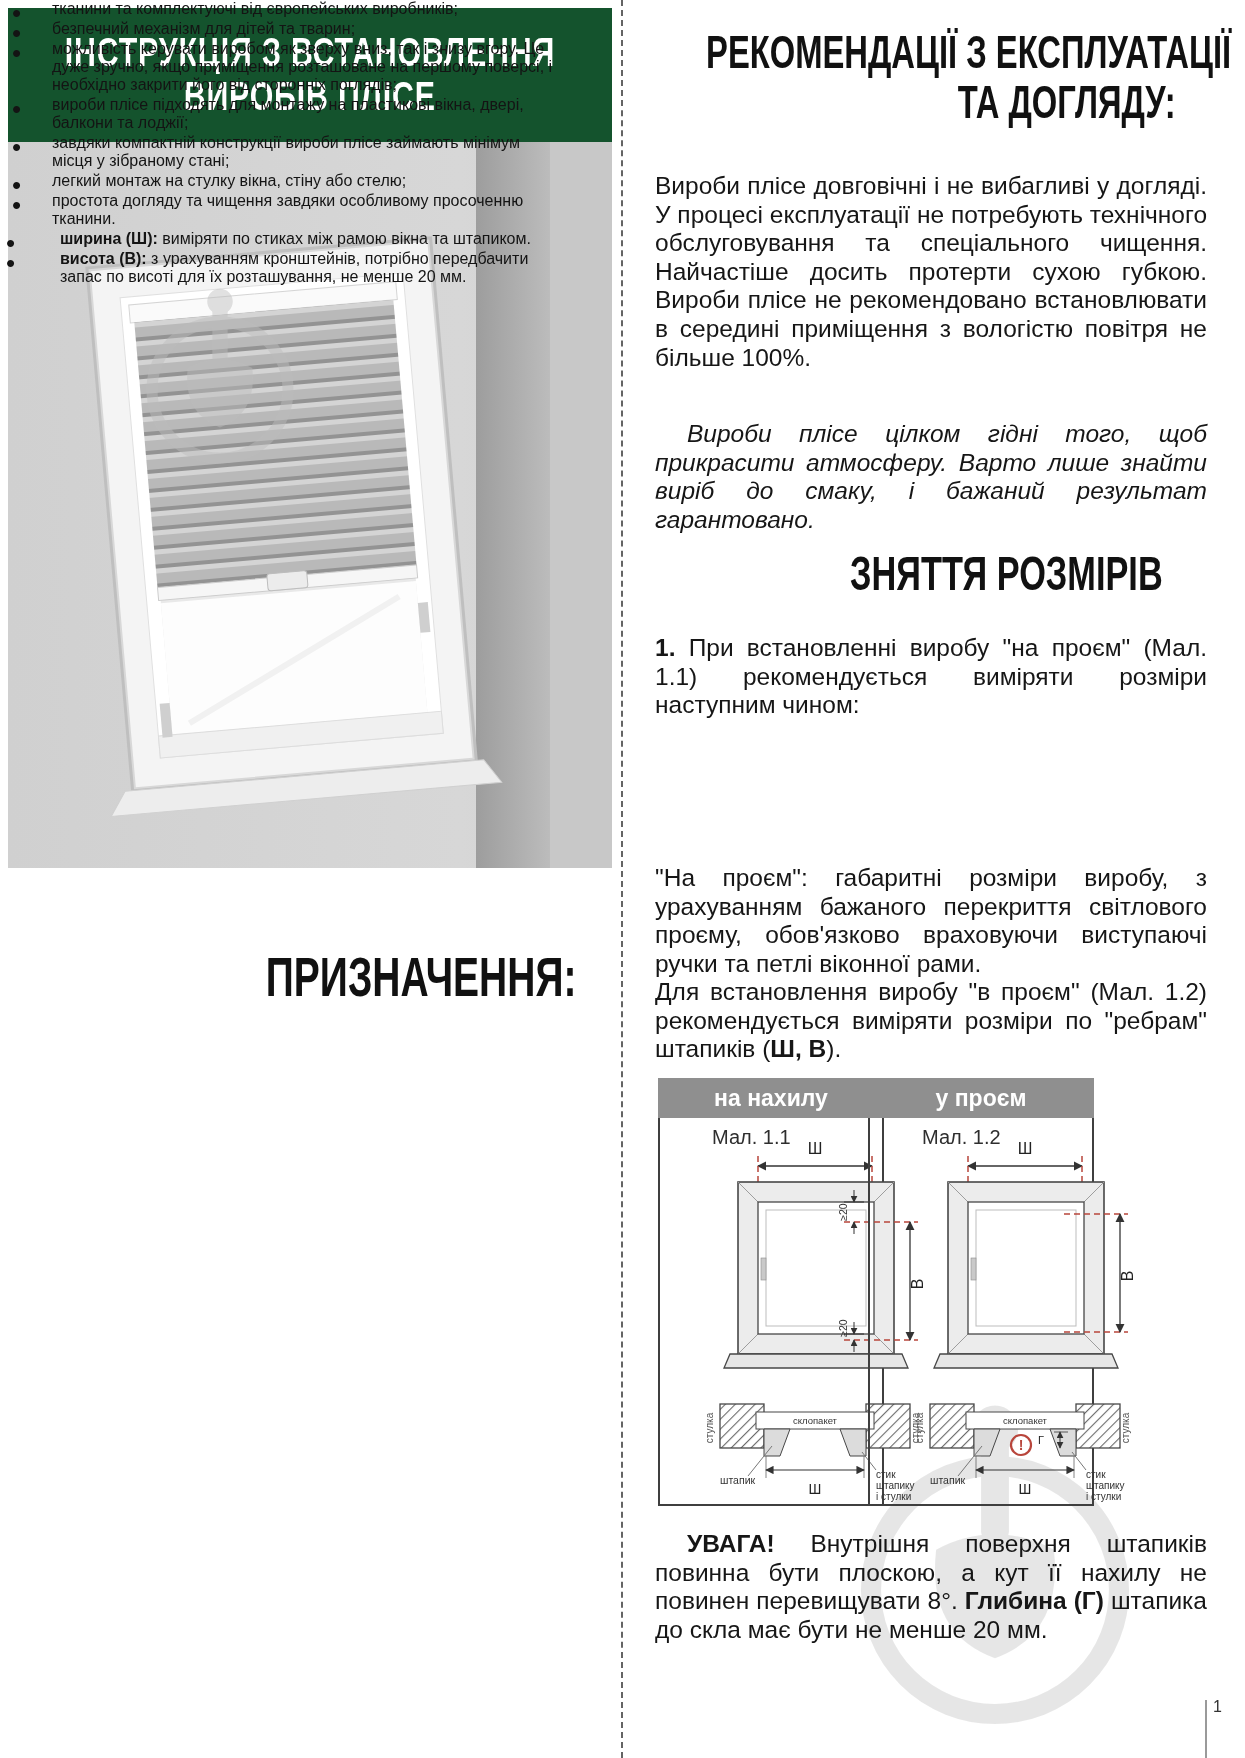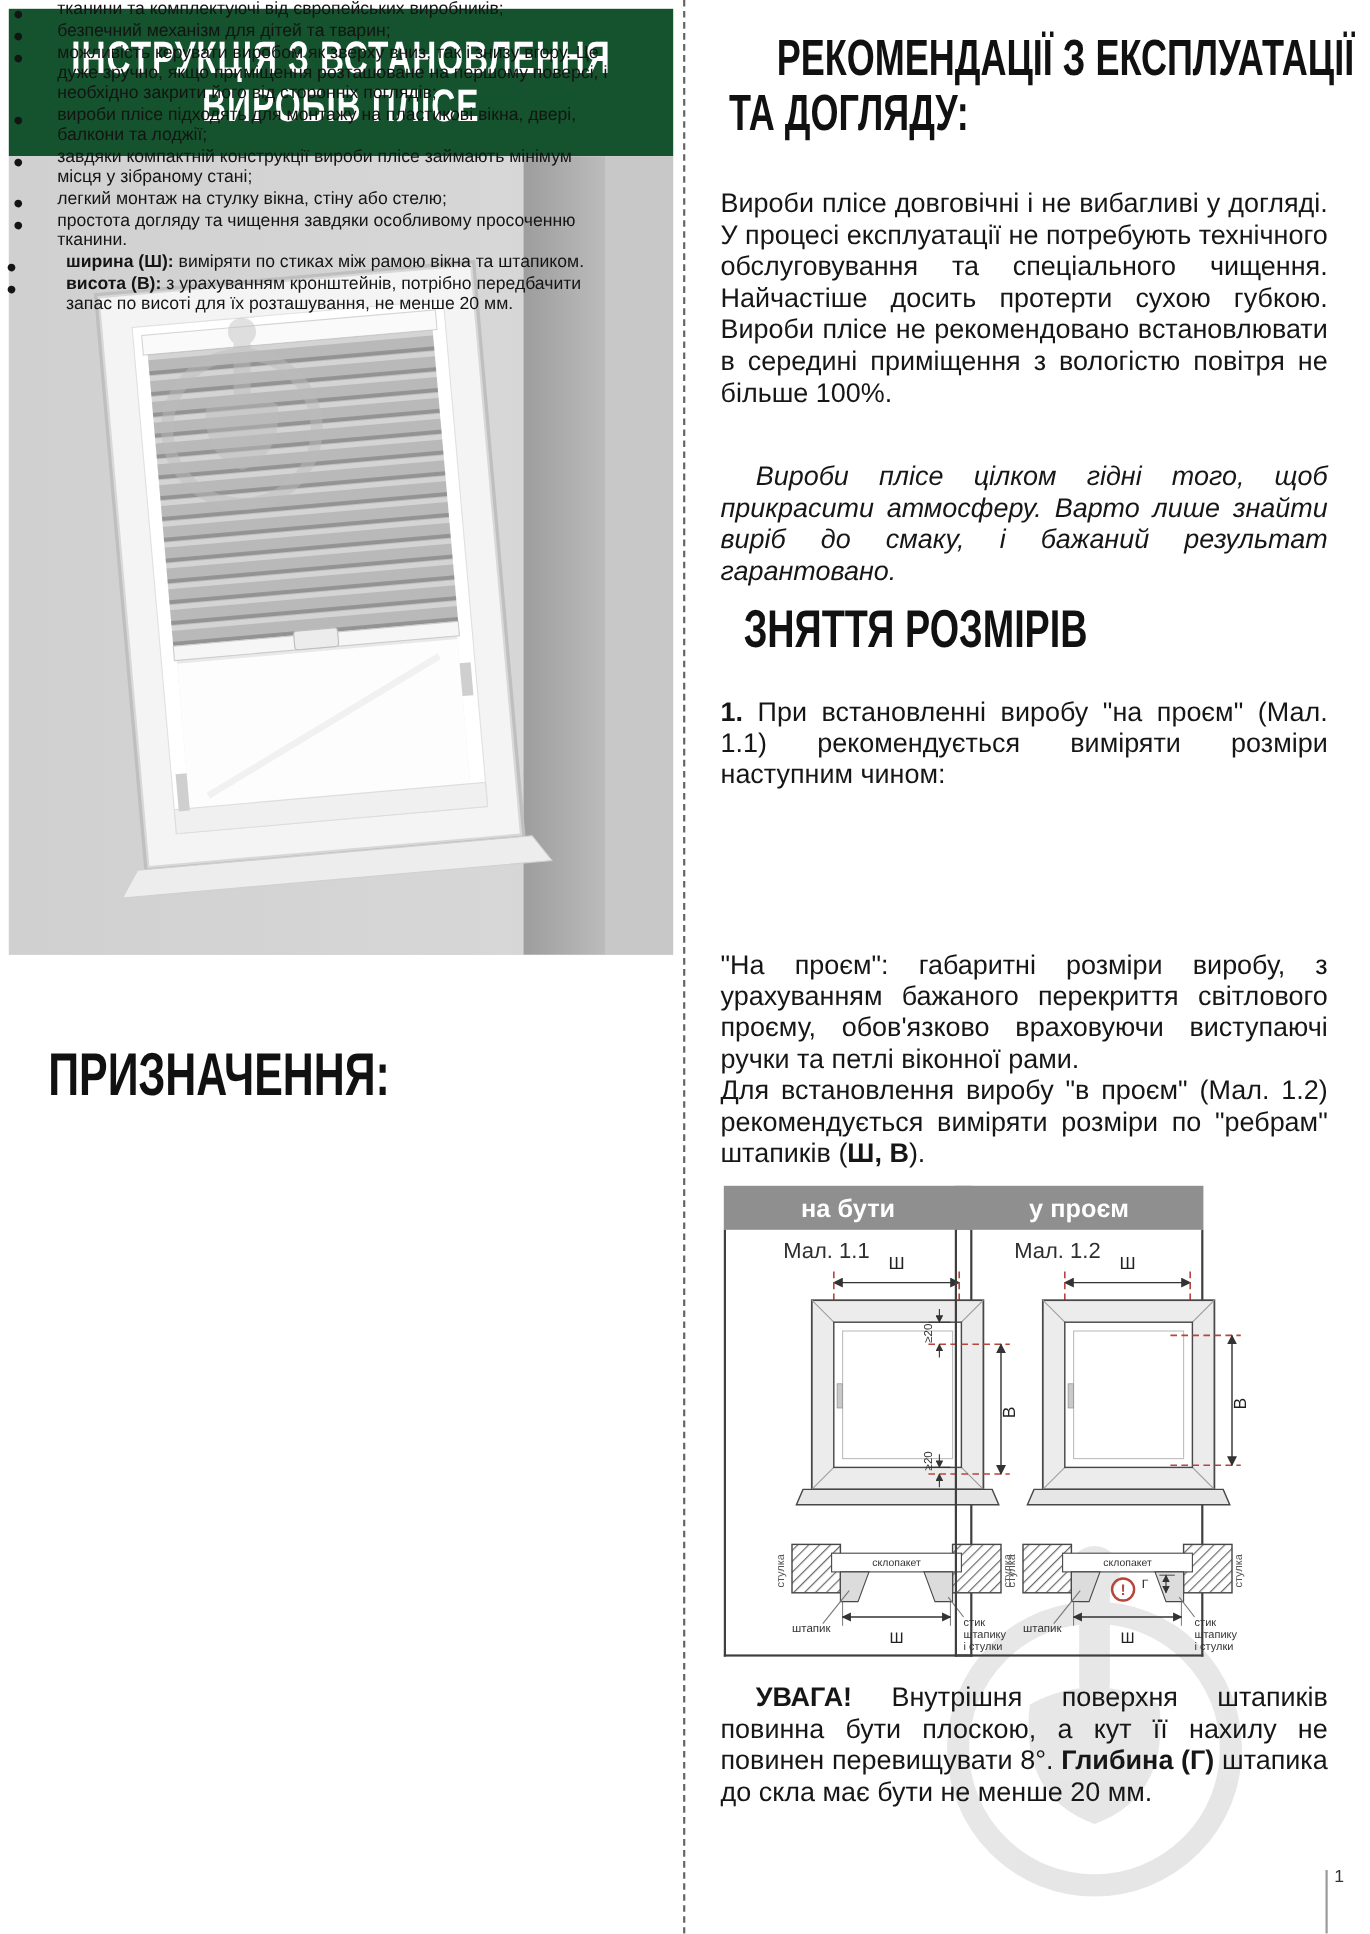--- a/index.html
+++ b/index.html
@@ -14,21 +14,21 @@
   
   .banner{position:absolute;left:8px;top:8px;width:604px;height:134px;background:#14532d;
           display:flex;flex-direction:column;justify-content:center;align-items:center;}
   .banner .ln{color:#fff;font-weight:700;font-size:37px;line-height:44px;letter-spacing:1px;
           display:inline-block;transform:scale(.82,1.12);transform-origin:center;white-space:nowrap;}
 
   
   .photo{position:absolute;left:8px;top:142px;width:604px;height:726px;background:#d2d2d2;}
 
   
-  .h-big{position:absolute;text-align:left;font-weight:700;color:#111;}
+  .h-big{position:absolute;text-align:right;font-weight:700;color:#111;}
   .h-big .cond{display:inline-block;transform:scale(.78,1.1);transform-origin:center;white-space:nowrap;}
   #left-heading{left:0;top:948px;width:620px;font-size:50px;}
   #right-heading{left:632px;top:28px;width:575px;font-size:42px;line-height:50px;}
   #sizes-heading{left:632px;top:548px;width:575px;font-size:44px;}
 
   
   .par{position:absolute;font-size:24.5px;line-height:28.6px;text-align:justify;color:#161616;}
   .indent{text-indent:32px;}
   .ital{font-style:italic;}
   .b{font-weight:700;}
@@ -182,21 +182,21 @@
     <span>Для встановлення виробу "в проєм" (Мал. 1.2) рекомендується виміряти розміри по "ребрам" штапиків (</span><span class="b">Ш, В</span><span>).</span>
   </div>
 
   <svg class="wm" id="wm-bottom" width="370" height="370" viewBox="-185 -185 370 370">
     <g color="#d7d7d7" opacity=".6" transform="scale(1.55)">
         <use href="#logo-wm"></use>
       </g>
   </svg>
 
   <div class="panel" id="panel1">
-    <div class="hdr">на бути</div>
+    <div class="hdr">на нахилу</div>
     <div class="bodybox">
       <svg width="222" height="384" viewBox="0 0 222 384">
         <text x="8" y="26" font-size="20" fill="#2e2e2e">Мал. 1.1</text>
 
         <text x="111" y="36" font-size="16" fill="#222" text-anchor="middle">Ш</text>
         <line x1="54" y1="48" x2="168" y2="48" stroke="#333" stroke-width="1.3" marker-start="url(#arw)" marker-end="url(#arw)"></line>
         <line x1="54" y1="38" x2="54" y2="150" stroke="#b8453b" stroke-width="1.5" stroke-dasharray="6 4"></line>
         <line x1="168" y1="38" x2="168" y2="150" stroke="#b8453b" stroke-width="1.5" stroke-dasharray="6 4"></line>
 
         <rect x="34" y="64" width="156" height="172" fill="#ececec" stroke="#474747" stroke-width="1.6"></rect>

